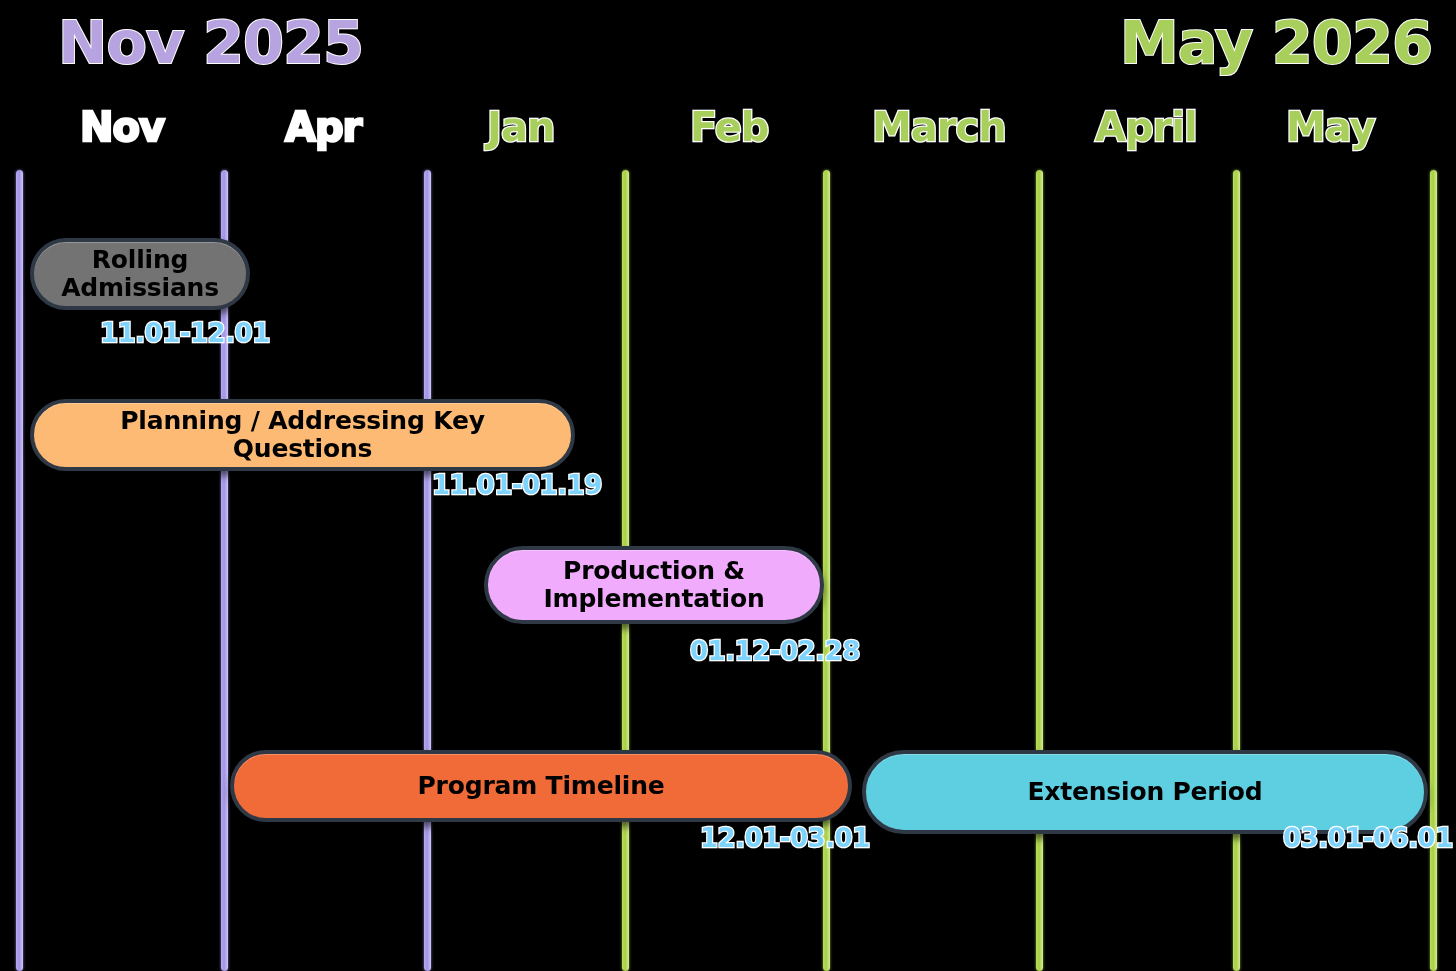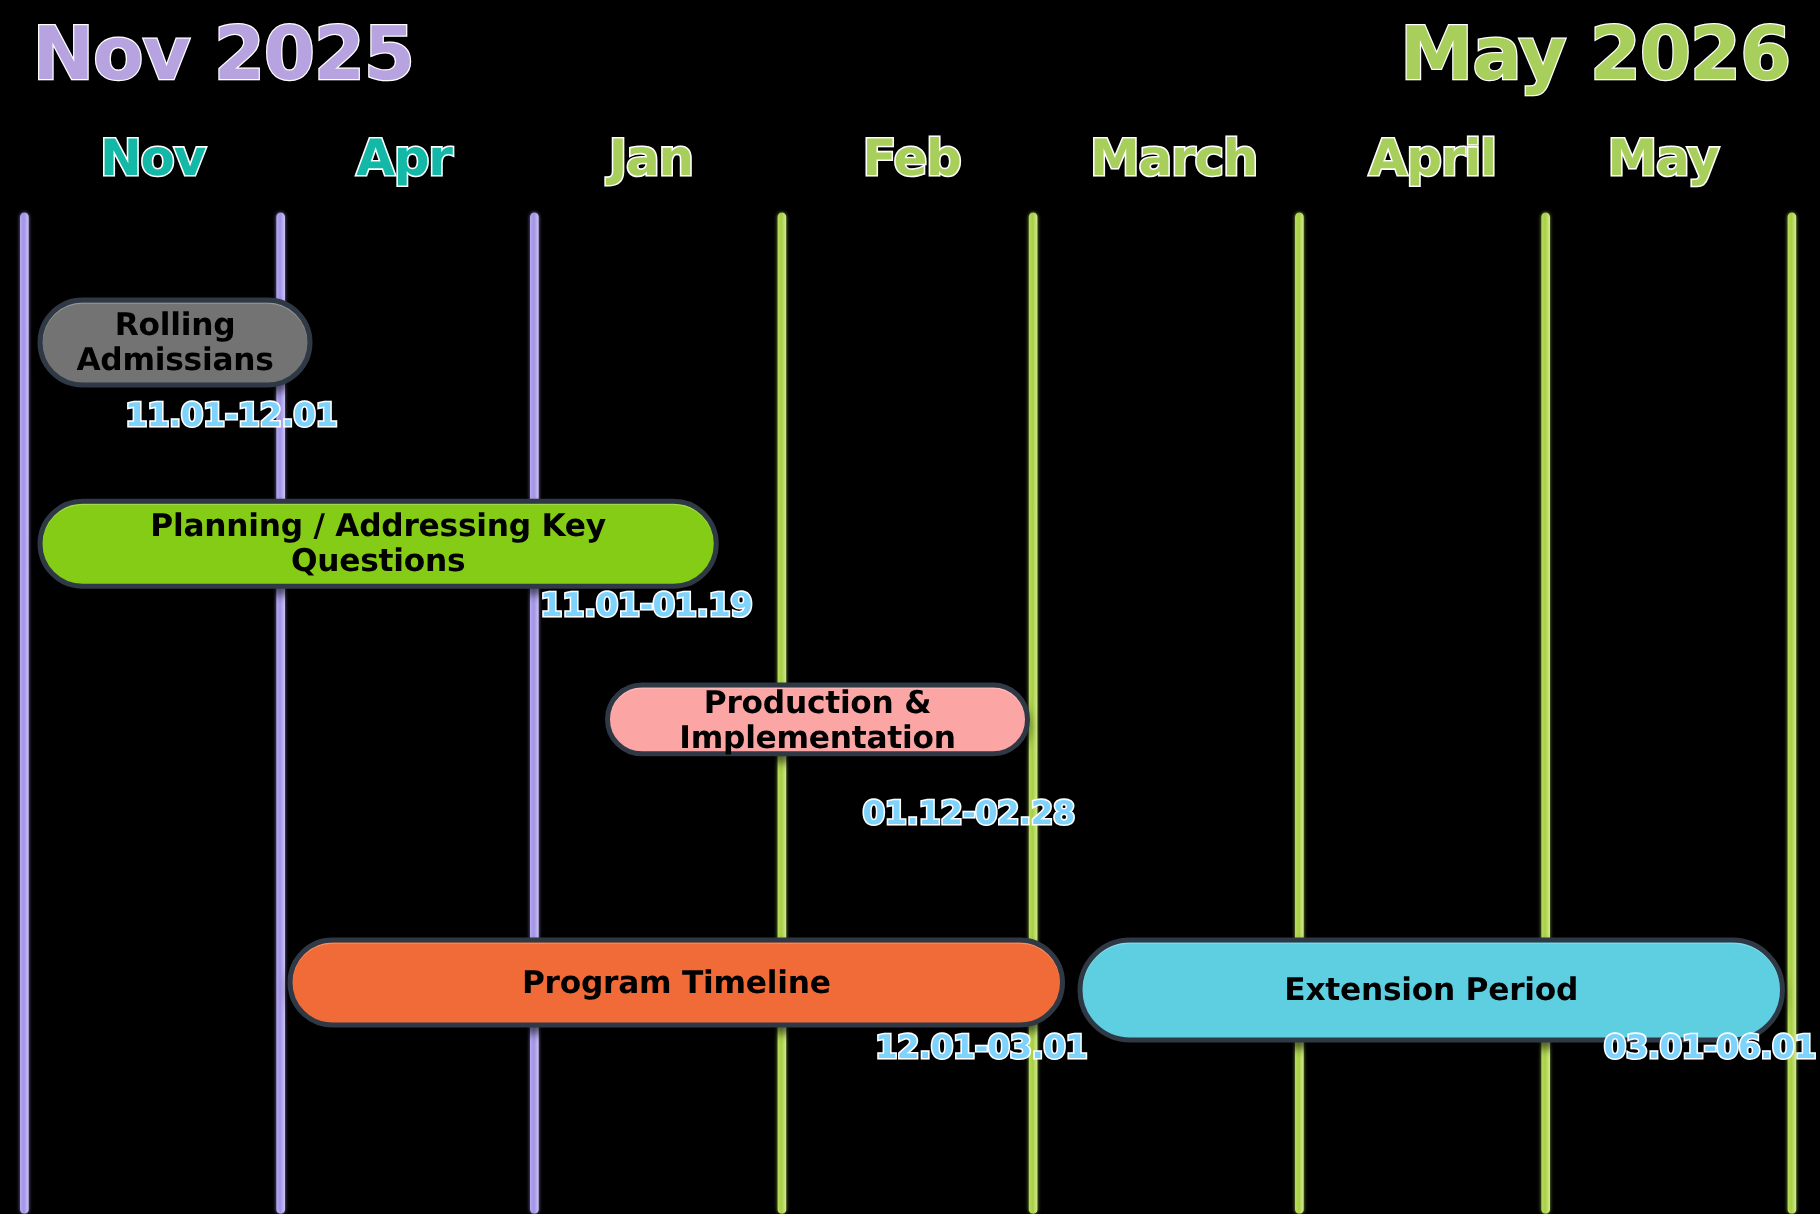--- a/index.html
+++ b/index.html
@@ -17,34 +17,35 @@
   .gridline.green{background:linear-gradient(90deg,#b9dd5e 0%,#a8d044 45%,#d4ea96 100%);
       box-shadow:0 0 3px rgba(170,210,80,.75);}
 
   
   .year{
     position:absolute;top:8px;
     font-size:59px;font-weight:700;letter-spacing:-1px;
     font-family:"DejaVu Sans", sans-serif;
     -webkit-text-stroke:2px #ffffff;
     paint-order:stroke fill;
+    margin-left:32px;
   }
   #year-start{left:26px;color:#b7a3e0;}
   #year-end{right:24px;color:#a8ce5c;}
 
   
   .month{
     position:absolute;top:104px;
     font-size:40px;font-weight:700;letter-spacing:-1px;
     font-family:"DejaVu Sans", sans-serif;
     -webkit-text-stroke:2.5px #ffffff;
     paint-order:stroke fill;
     white-space:nowrap;
   }
-  .month.dark{color:#14b8a6;}
+  .month.dark{color:#ffffff;}
   .month.lime{color:#a8ce5c;}
 
   
   .bar{
     position:absolute;
     border-radius:44px;
     border:4px solid #2f3845;
     box-sizing:border-box;
     display:flex;align-items:center;justify-content:center;
     text-align:center;
@@ -97,25 +98,25 @@
       <div class="month lime" style="left: 872px;">March</div>
       <div class="month lime" style="left: 1095px;">April</div>
       <div class="month lime" style="left: 1286px;">May</div>
     </div>
 
   <div id="bars-layer">
       <div class="bar" style="left: 30px; top: 238px; width: 220px; height: 72px; background: #737373;">
         <span class="bar-label">Rolling Admissians</span>
       </div>
       <div class="datelabel" style="left: 100px; top: 318px;">11.01-12.01</div>
-      <div class="bar" style="left: 30px; top: 399px; width: 545px; height: 72px; background: #84cc16;">
+      <div class="bar" style="left: 30px; top: 399px; width: 545px; height: 72px; background: #fdba74;">
         <span class="bar-label">Planning / Addressing Key Questions</span>
       </div>
       <div class="datelabel" style="left: 432px; top: 470px;">11.01-01.19</div>
-      <div class="bar" style="left: 484px; top: 546px; width: 340px; height: 59px; background: #fca5a5;">
+      <div class="bar" style="left: 484px; top: 546px; width: 340px; height: 78px; background: #f0abfc;">
         <span class="bar-label">Production &amp; Implementation</span>
       </div>
       <div class="datelabel" style="left: 690px; top: 636px;">01.12-02.28</div>
       <div class="bar" style="left: 230px; top: 750px; width: 622px; height: 72px; background: rgb(240, 107, 56);">
         <span class="bar-label">Program Timeline</span>
       </div>
       <div class="datelabel" style="left: 700px; top: 823px;">12.01-03.01</div>
       <div class="bar" style="left: 862px; top: 750px; width: 566px; height: 84px; background: rgb(94, 207, 224);">
         <span class="bar-label">Extension Period</span>
       </div>

